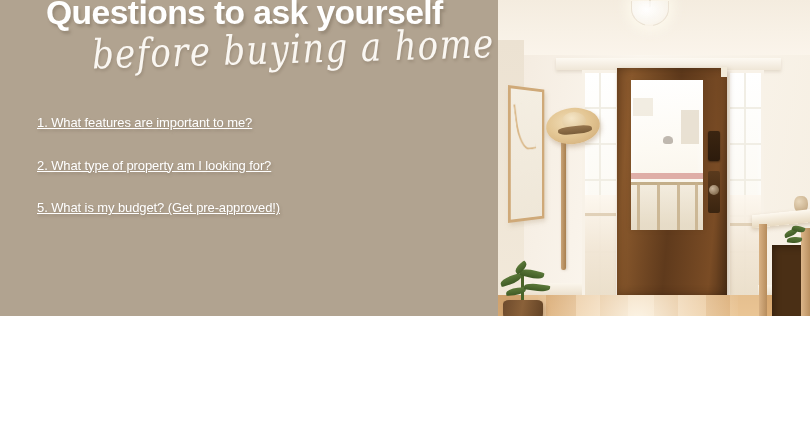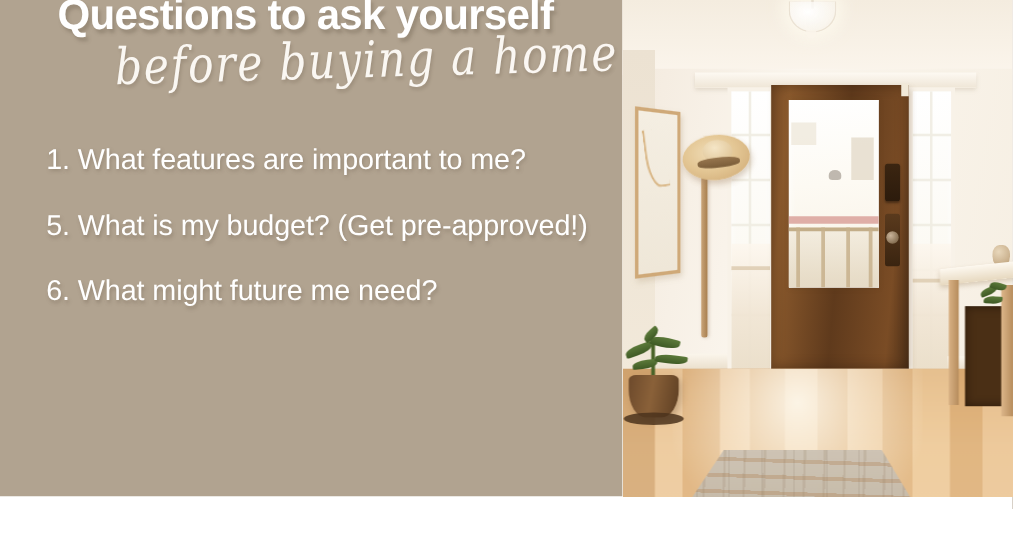--- a/index.html
+++ b/index.html
@@ -3,21 +3,21 @@
 <meta charset="utf-8">
 <style>
   html, body {
     margin: 0;
     padding: 0;
     background: #ffffff;
   }
   #canvas {
     position: relative;
     width: 810px;
-    height: 397px;
+    height: 316px;
     overflow: hidden;
     font-family: "Liberation Sans", sans-serif;
   }
 
   
   #left-panel {
     position: absolute;
     left: 0; top: 0;
     width: 498px;
     height: 430px;
@@ -60,28 +60,29 @@
   #questions {
     position: absolute;
     left: 37px;
     top: 116px;
     width: 450px;
     list-style: none;
     margin: 0;
     padding: 0;
   }
   #questions li {
-    font-size: 23px;
+    font-size: 13px;
     font-weight: 500;
     color: #ffffff;
     line-height: 1.0;
     margin: 0 0 29.5px 0;
     white-space: nowrap;
     letter-spacing: -0.1px;
     text-shadow: 1px 2px 3px rgba(115,101,84,0.42);
+    text-decoration: underline;
   }
 
   
   #photo {
     position: absolute;
     left: 498px; top: 0;
     width: 312px;
     height: 430px;
     overflow: hidden;
     background: #f6efe4;
@@ -438,22 +439,22 @@
 <div id="canvas">
 
   <div id="left-panel">
 
     <div id="title">Questions to ask yourself</div>
 
     <div id="subtitle">before buying a home</div>
 
     <ul id="questions">
       <li>1. What features are important to me?</li>
+      <li>2. What type of property am I looking for?</li>
       <li>5. What is my budget? (Get pre-approved!)</li>
-      <li>6. What might future me need?</li>
     </ul>
   </div>
 
   <div id="photo">
 
     <div class="wall" id="ceiling"></div>
     <div class="wall" id="wall-main"></div>
     <div class="wall" id="wall-left-return"></div>
 
     <div id="pendant-cord"></div>

